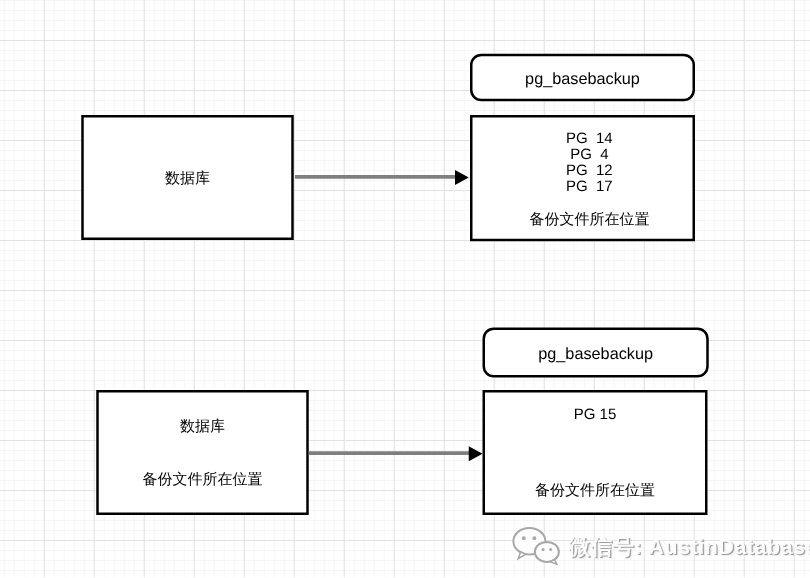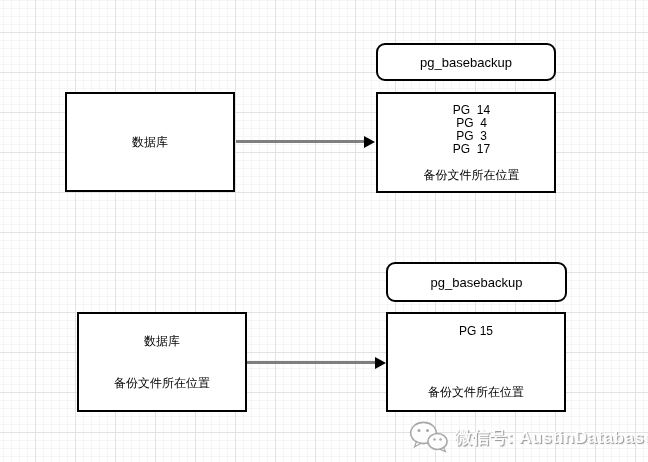--- a/index.html
+++ b/index.html
@@ -71,21 +71,21 @@
   <div class="edge-line top"></div>
   <div class="arrow-head top"></div>
 
   <div class="shape rounded tool-top">
     <div class="vline">pg_basebackup</div>
   </div>
 
   <div class="shape node-versions">
     <div class="vline">PG  14</div>
     <div class="vline">PG  4</div>
-    <div class="vline">PG  3</div>
+    <div class="vline">PG  12</div>
     <div class="vline">PG  17</div>
     <div class="vspacer"></div>
     <div class="vline">备份文件所在位置</div>
   </div>
 
   <div class="shape node-db-bottom">
     <div class="vline">数据库</div>
     <div class="vline">备份文件所在位置</div>
   </div>
 

